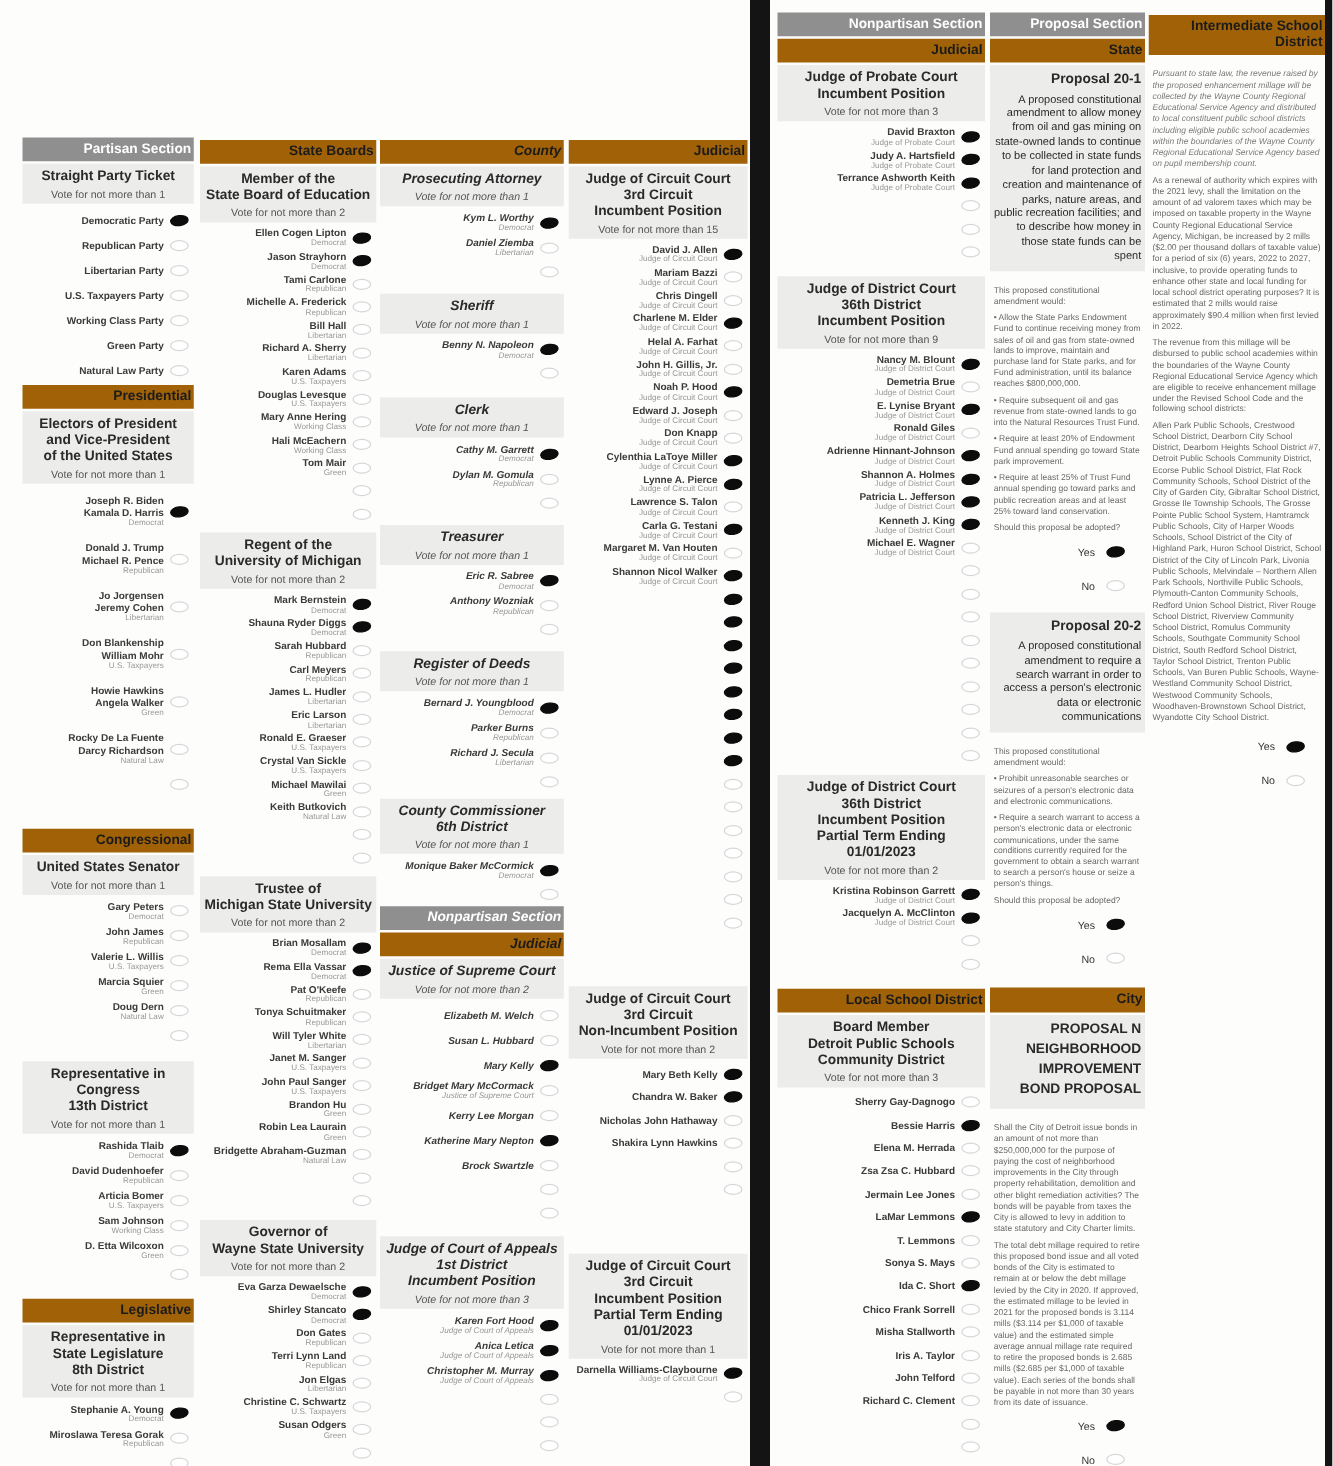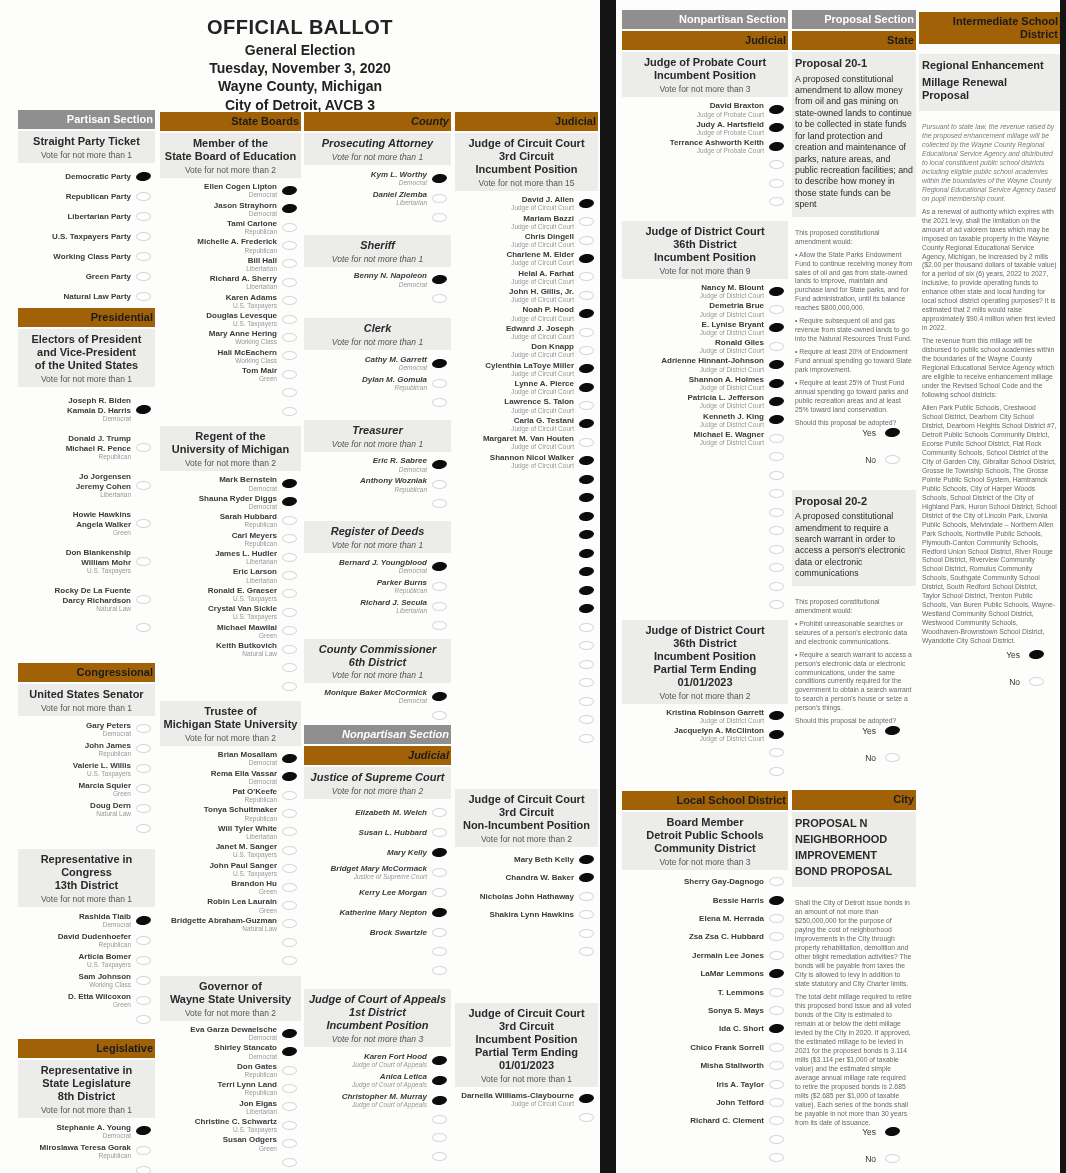--- a/index.html
+++ b/index.html
@@ -22,40 +22,33 @@
 .o-instr{font-size:8.5px;color:#555;margin-top:2px}
 .cand{display:flex;align-items:center;justify-content:flex-end;padding:1px 4px 1px 0;min-height:20px}
 .compact .cand{min-height:18.4px}
 .cand.tall{min-height:38px}
 .c-txt{text-align:right;margin-right:5px}
 .c-name{font-size:8px;font-weight:bold;color:#3a3a3a;line-height:1.15}
 .c-sub{font-size:6.5px;color:#979797;line-height:1.1}
 .bubble{width:15px;height:9px;border:1px solid #d6d6d6;border-radius:50%;flex:none;background:#fff}
 .bubble.filled{background:#0c0c0c;border-color:#0c0c0c;transform:rotate(-7deg)}
 .bub-row{display:flex;justify-content:flex-end;align-items:center;min-height:18.5px;padding-right:4px}
-.prophead{background:#ececeb;text-align:left;padding:5px 3px 6px;margin:2px 0 12px}
+.prophead{background:#ececeb;text-align:right;padding:5px 3px 6px;margin:2px 0 12px}
 .p-title{font-size:11px;font-weight:bold;margin-bottom:3px;line-height:1.2;color:#2a2a2a}
 .p-bold{font-size:8.8px;font-weight:normal;line-height:1.3;color:#2a2a2a}
 .para{font-size:6.8px;color:#686868;line-height:1.32;margin:4px 3px 0;text-align:left}
 .para.italic{font-style:italic;color:#7a7a7a}
-.choice{display:flex;justify-content:flex-end;gap:9px;padding-right:16px;min-height:27px}
+.choice{display:flex;justify-content:flex-end;align-items:center;gap:9px;padding-right:16px;min-height:27px}
 .ch-label{font-size:8.5px;color:#333}
 .spacer{width:100%}
 </style>
 </head>
 <body>
 
 <div class="page" id="page-left">
-  <div class="bh">
-      <div class="bh-title">OFFICIAL BALLOT</div>
-      <div class="bh-line">General Election</div>
-      <div class="bh-line">Tuesday, November 3, 2020</div>
-      <div class="bh-line">Wayne County, Michigan</div>
-      <div class="bh-line">City of Detroit, AVCB 3</div>
-    </div>
 <div class="col" style="left: 18px; top: 110px; width: 137px;">
       <div class="bar dark">Partisan Section</div>
       <div class="office">
         <div class="o-line">Straight Party Ticket</div>
         <div class="o-instr">Vote for not more than 1</div>
       </div>
       <div class="cand">
         <div class="c-txt">
           <div class="c-name">Democratic Party</div>
         </div>
@@ -123,31 +116,31 @@
       <div class="cand tall">
         <div class="c-txt">
           <div class="c-name">Jo Jorgensen</div>
           <div class="c-name">Jeremy Cohen</div>
           <div class="c-sub">Libertarian</div>
         </div>
         <div class="bubble"></div>
       </div>
       <div class="cand tall">
         <div class="c-txt">
+          <div class="c-name">Don Blankenship</div>
+          <div class="c-name">William Mohr</div>
+          <div class="c-sub">U.S. Taxpayers</div>
+        </div>
+        <div class="bubble"></div>
+      </div>
+      <div class="cand tall">
+        <div class="c-txt">
           <div class="c-name">Howie Hawkins</div>
           <div class="c-name">Angela Walker</div>
           <div class="c-sub">Green</div>
-        </div>
-        <div class="bubble"></div>
-      </div>
-      <div class="cand tall">
-        <div class="c-txt">
-          <div class="c-name">Don Blankenship</div>
-          <div class="c-name">William Mohr</div>
-          <div class="c-sub">U.S. Taxpayers</div>
         </div>
         <div class="bubble"></div>
       </div>
       <div class="cand tall">
         <div class="c-txt">
           <div class="c-name">Rocky De La Fuente</div>
           <div class="c-name">Darcy Richardson</div>
           <div class="c-sub">Natural Law</div>
         </div>
         <div class="bubble"></div>
@@ -1340,24 +1333,20 @@
         <span class="ch-label">No</span>
         <div class="bubble"></div>
       </div>
     </div>
     <div class="col compact" style="left: 303px; top: 10px; width: 141px;">
       <div class="bar mid">
         <div>Intermediate School</div>
         <div>District</div>
       </div>
       <div class="spacer" style="height: 6px;"></div>
-      <div class="prophead">
-        <div class="p-title">Regional Enhancement</div>
-        <div class="p-title">Millage Renewal Proposal</div>
-      </div>
       <div class="para italic">Pursuant to state law, the revenue raised by the proposed enhancement millage will be collected by the Wayne County Regional Educational Service Agency and distributed to local constituent public school districts including eligible public school academies within the boundaries of the Wayne County Regional Educational Service Agency based on pupil membership count.</div>
       <div class="para">As a renewal of authority which expires with the 2021 levy, shall the limitation on the amount of ad valorem taxes which may be imposed on taxable property in the Wayne County Regional Educational Service Agency, Michigan, be increased by 2 mills ($2.00 per thousand dollars of taxable value) for a period of six (6) years, 2022 to 2027, inclusive, to provide operating funds to enhance other state and local funding for local school district operating purposes?  It is estimated that 2 mills would raise approximately $90.4 million when first levied in 2022.</div>
       <div class="para">The revenue from this millage will be disbursed to public school academies within the boundaries of the Wayne County Regional Educational Service Agency which are eligible to receive enhancement millage under the Revised School Code and the following school districts:</div>
       <div class="para">Allen Park Public Schools, Crestwood School District, Dearborn City School District, Dearborn Heights School District #7, Detroit Public Schools Community District, Ecorse Public School District, Flat Rock Community Schools, School District of the City of Garden City, Gibraltar School District, Grosse Ile Township Schools, The Grosse Pointe Public School System, Hamtramck Public Schools, City of Harper Woods Schools, School District of the City of Highland Park, Huron School District, School District of the City of Lincoln Park, Livonia Public Schools, Melvindale – Northern Allen Park Schools, Northville Public Schools, Plymouth-Canton Community Schools, Redford Union School District, River Rouge School District, Riverview Community School District, Romulus Community Schools, Southgate Community School District, South Redford School District, Taylor School District, Trenton Public Schools, Van Buren Public Schools, Wayne-Westland Community School District, Westwood Community Schools, Woodhaven-Brownstown School District, Wyandotte City School District.</div>
       <div class="spacer" style="height: 4px;"></div>
       <div class="choice">
         <span class="ch-label">Yes</span>
         <div class="bubble filled"></div>
       </div>
       <div class="choice">

